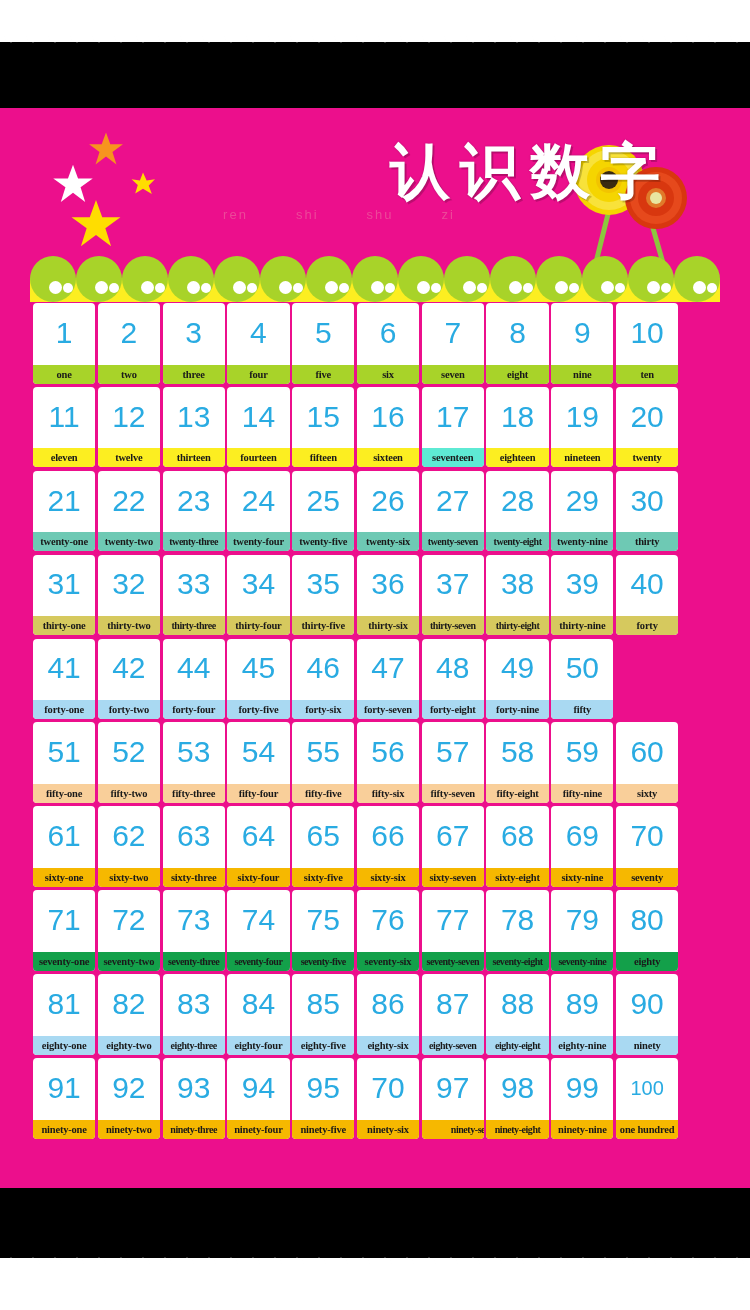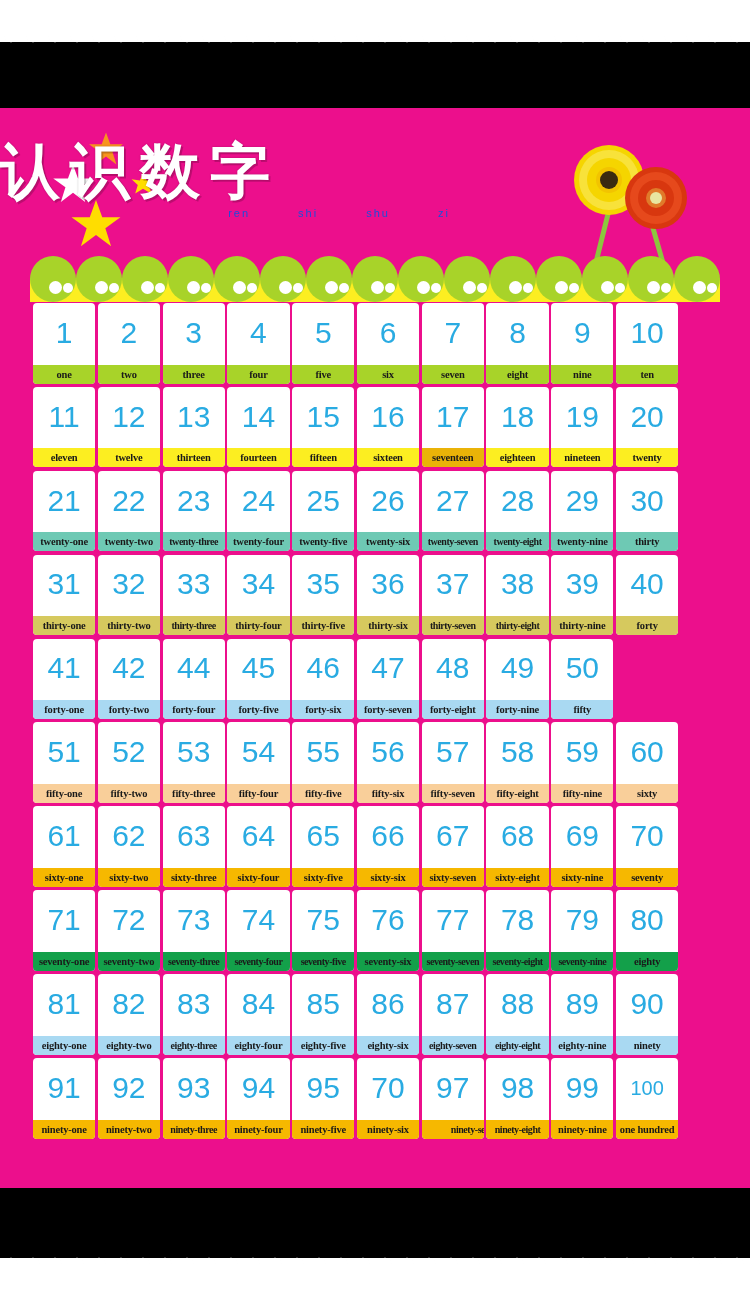--- a/index.html
+++ b/index.html
@@ -26,26 +26,26 @@
   #pink{position:absolute;left:0;top:108px;width:750px;height:1080px;background:#ec0f8c;}
 
   
   .star{position:absolute;}
   .star svg{display:block;}
 
   #flowers{position:absolute;left:556px;top:140px;width:150px;height:140px;}
   .stem{position:absolute;background:#8cc63e;border-radius:2px;}
 
   
-  #title-block{position:absolute;left:0;top:140px;width:670px;text-align:left;}
+  #title-block{position:absolute;left:0;top:140px;width:670px;text-align:right;}
   #title-han{font-family:"DejaVu Sans", sans-serif;font-size:60px;font-weight:bold;
     color:#ffffff;letter-spacing:10px;line-height:1.05;
     text-shadow:0 0 2px rgba(0,0,0,.25), 2px 2px 0 rgba(0,0,0,.18);}
   #pinyin{margin-top:4px;display:flex;justify-content:center;gap:48px;
-    font-size:11px;color:#1d4ed8;letter-spacing:2px;margin-left:8px;}
+    font-size:13px;color:#ec4899;letter-spacing:2px;margin-left:8px;}
 
   
   #scallop{position:absolute;left:30px;top:256px;width:690px;height:46px;}
   #scallop-yellow{position:absolute;left:0;bottom:0;width:690px;height:24px;background:#fcee21;}
   #scallop-yellowtop{position:absolute;left:0;bottom:18px;width:690px;height:18px;
     background-image:radial-gradient(circle at 11.5px 18px,#fcee21 11.4px,rgba(252,238,33,0) 11.8px);
     background-size:23px 18px;background-repeat:repeat-x;}
   .bump{position:absolute;border-radius:50%;}
   .bump.green{background:#a8d329;width:46px;height:46px;top:0;}
   .dot{position:absolute;border-radius:50%;background:#ffffff;}
@@ -247,21 +247,21 @@
         <div class="cell">
           <div class="num">15</div>
           <div class="word" style="background: rgb(252, 238, 33);">fifteen</div>
         </div>
         <div class="cell">
           <div class="num">16</div>
           <div class="word" style="background: rgb(252, 238, 33);">sixteen</div>
         </div>
         <div class="cell">
           <div class="num">17</div>
-          <div class="word" style="background: #eab308;">seventeen</div>
+          <div class="word" style="background: #5eead4;">seventeen</div>
         </div>
         <div class="cell">
           <div class="num">18</div>
           <div class="word" style="background: rgb(252, 238, 33);">eighteen</div>
         </div>
         <div class="cell">
           <div class="num">19</div>
           <div class="word" style="background: rgb(252, 238, 33);">nineteen</div>
         </div>
         <div class="cell">

